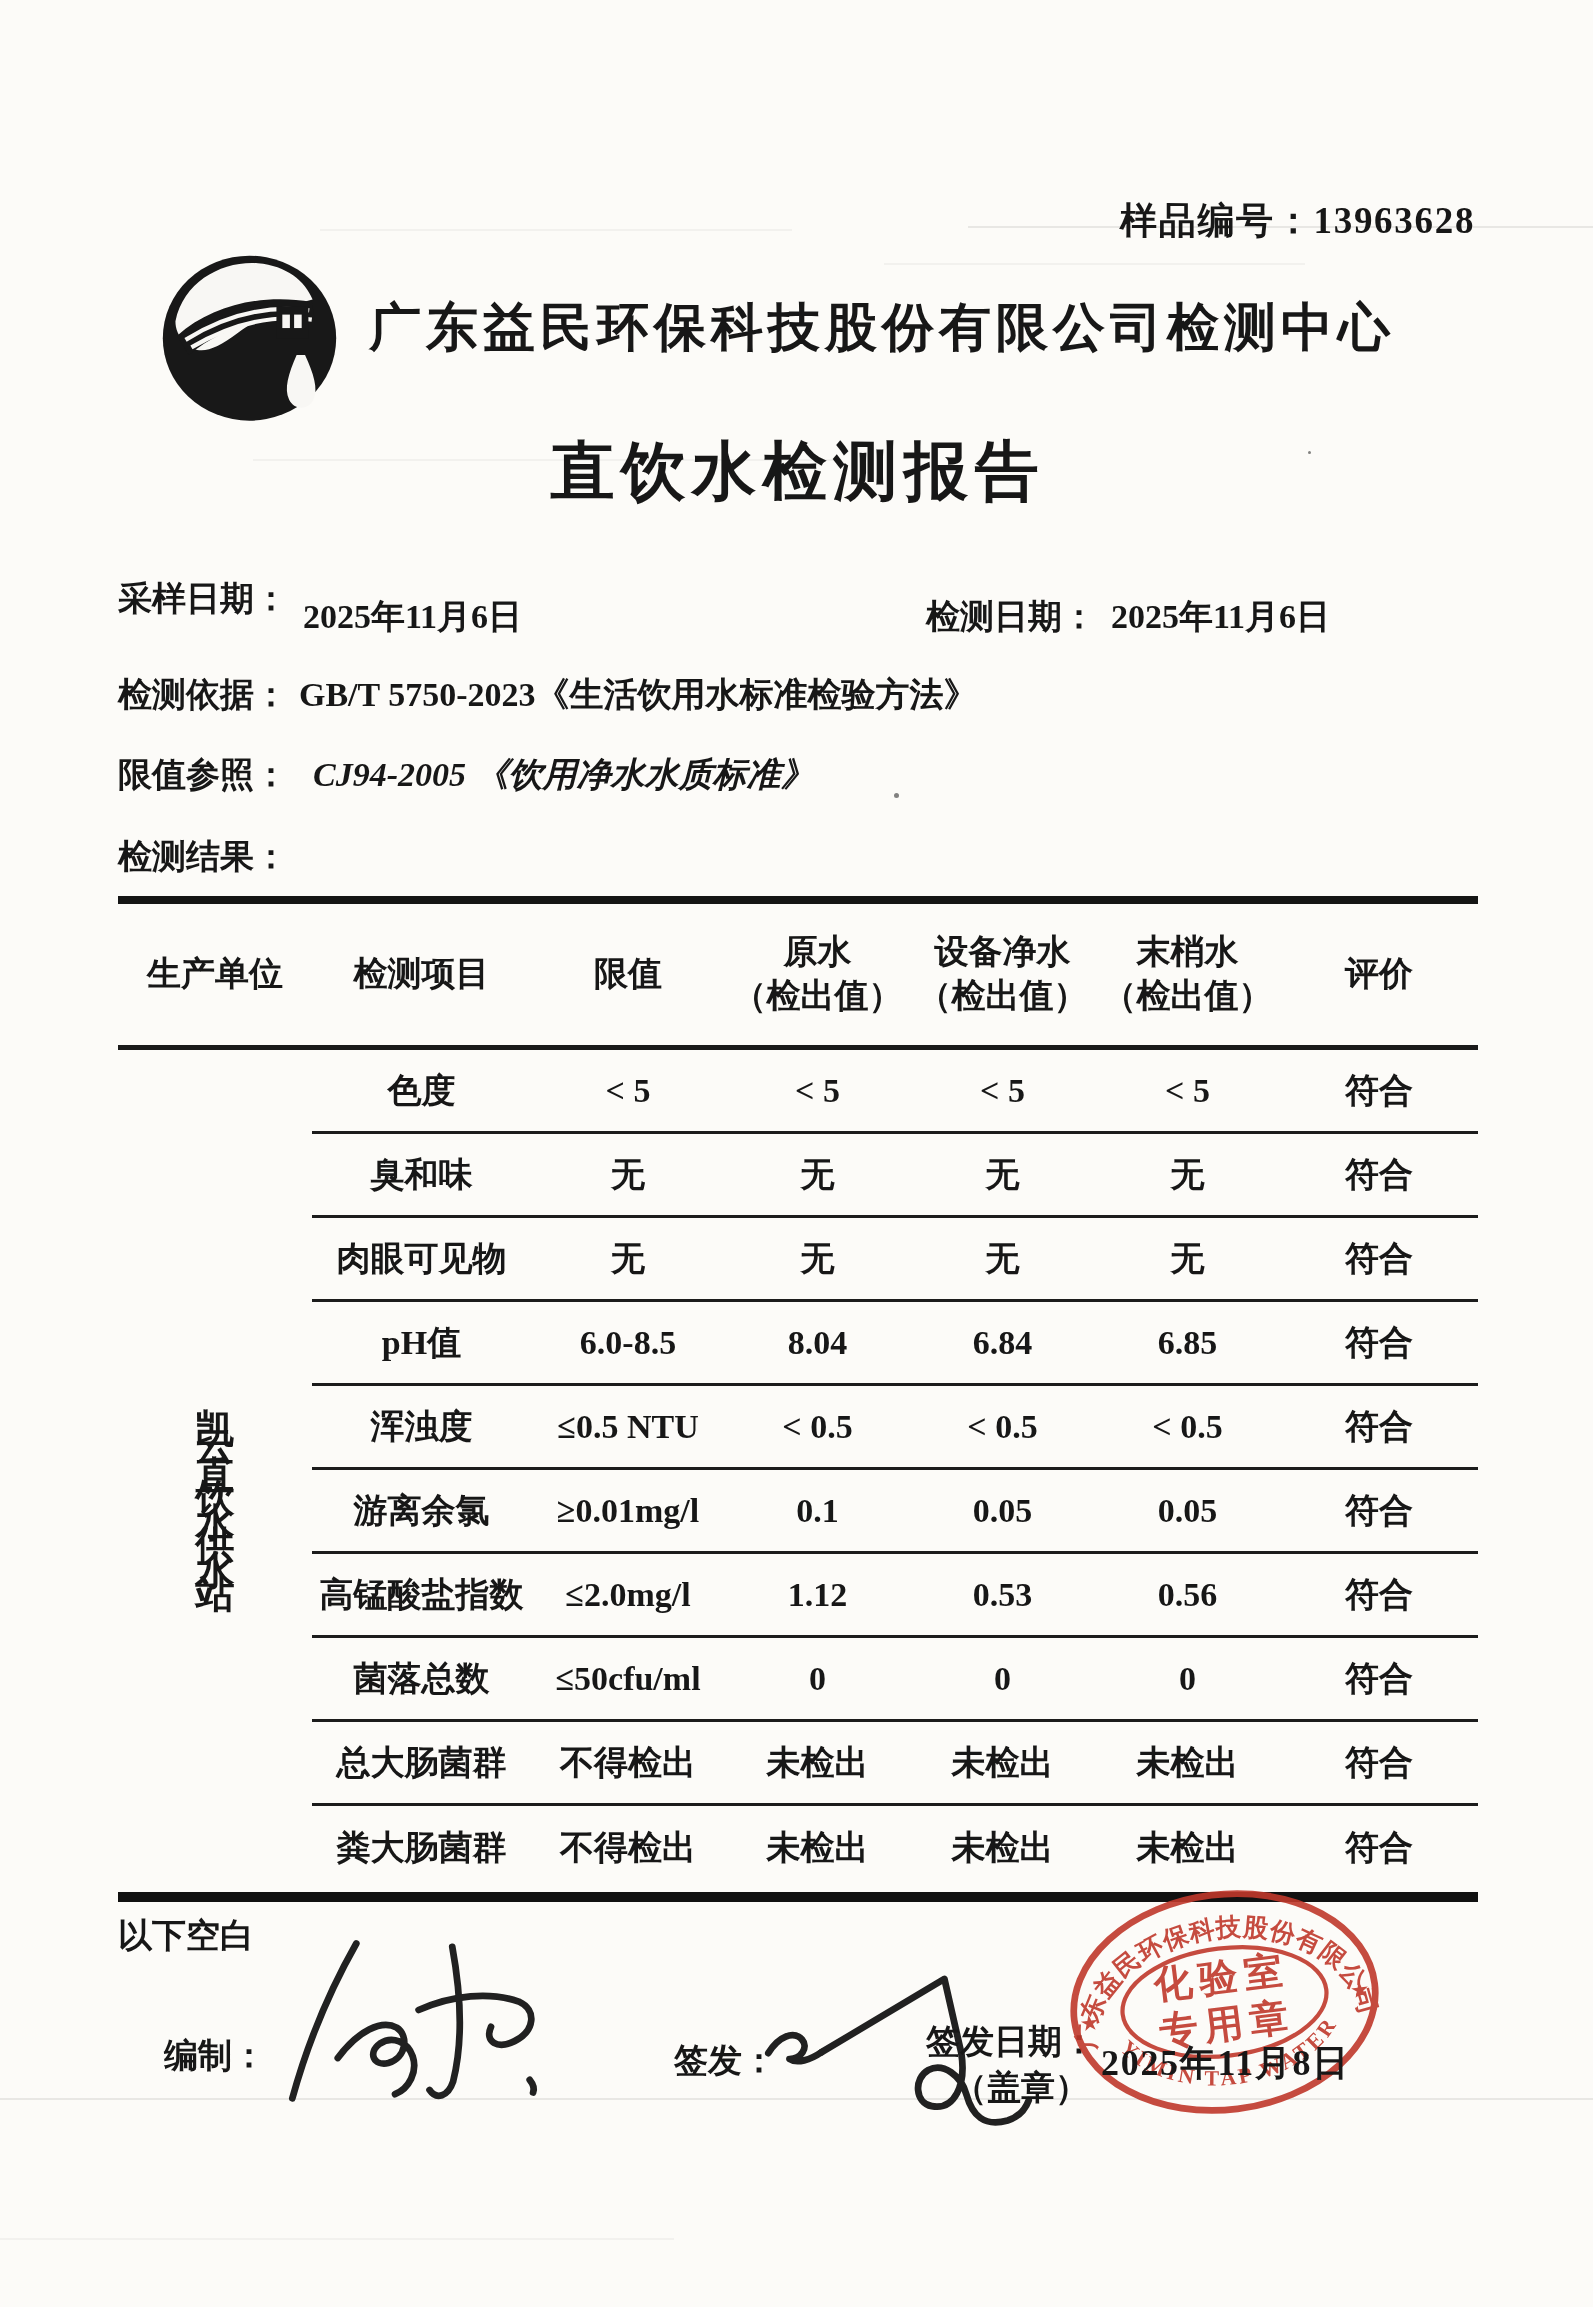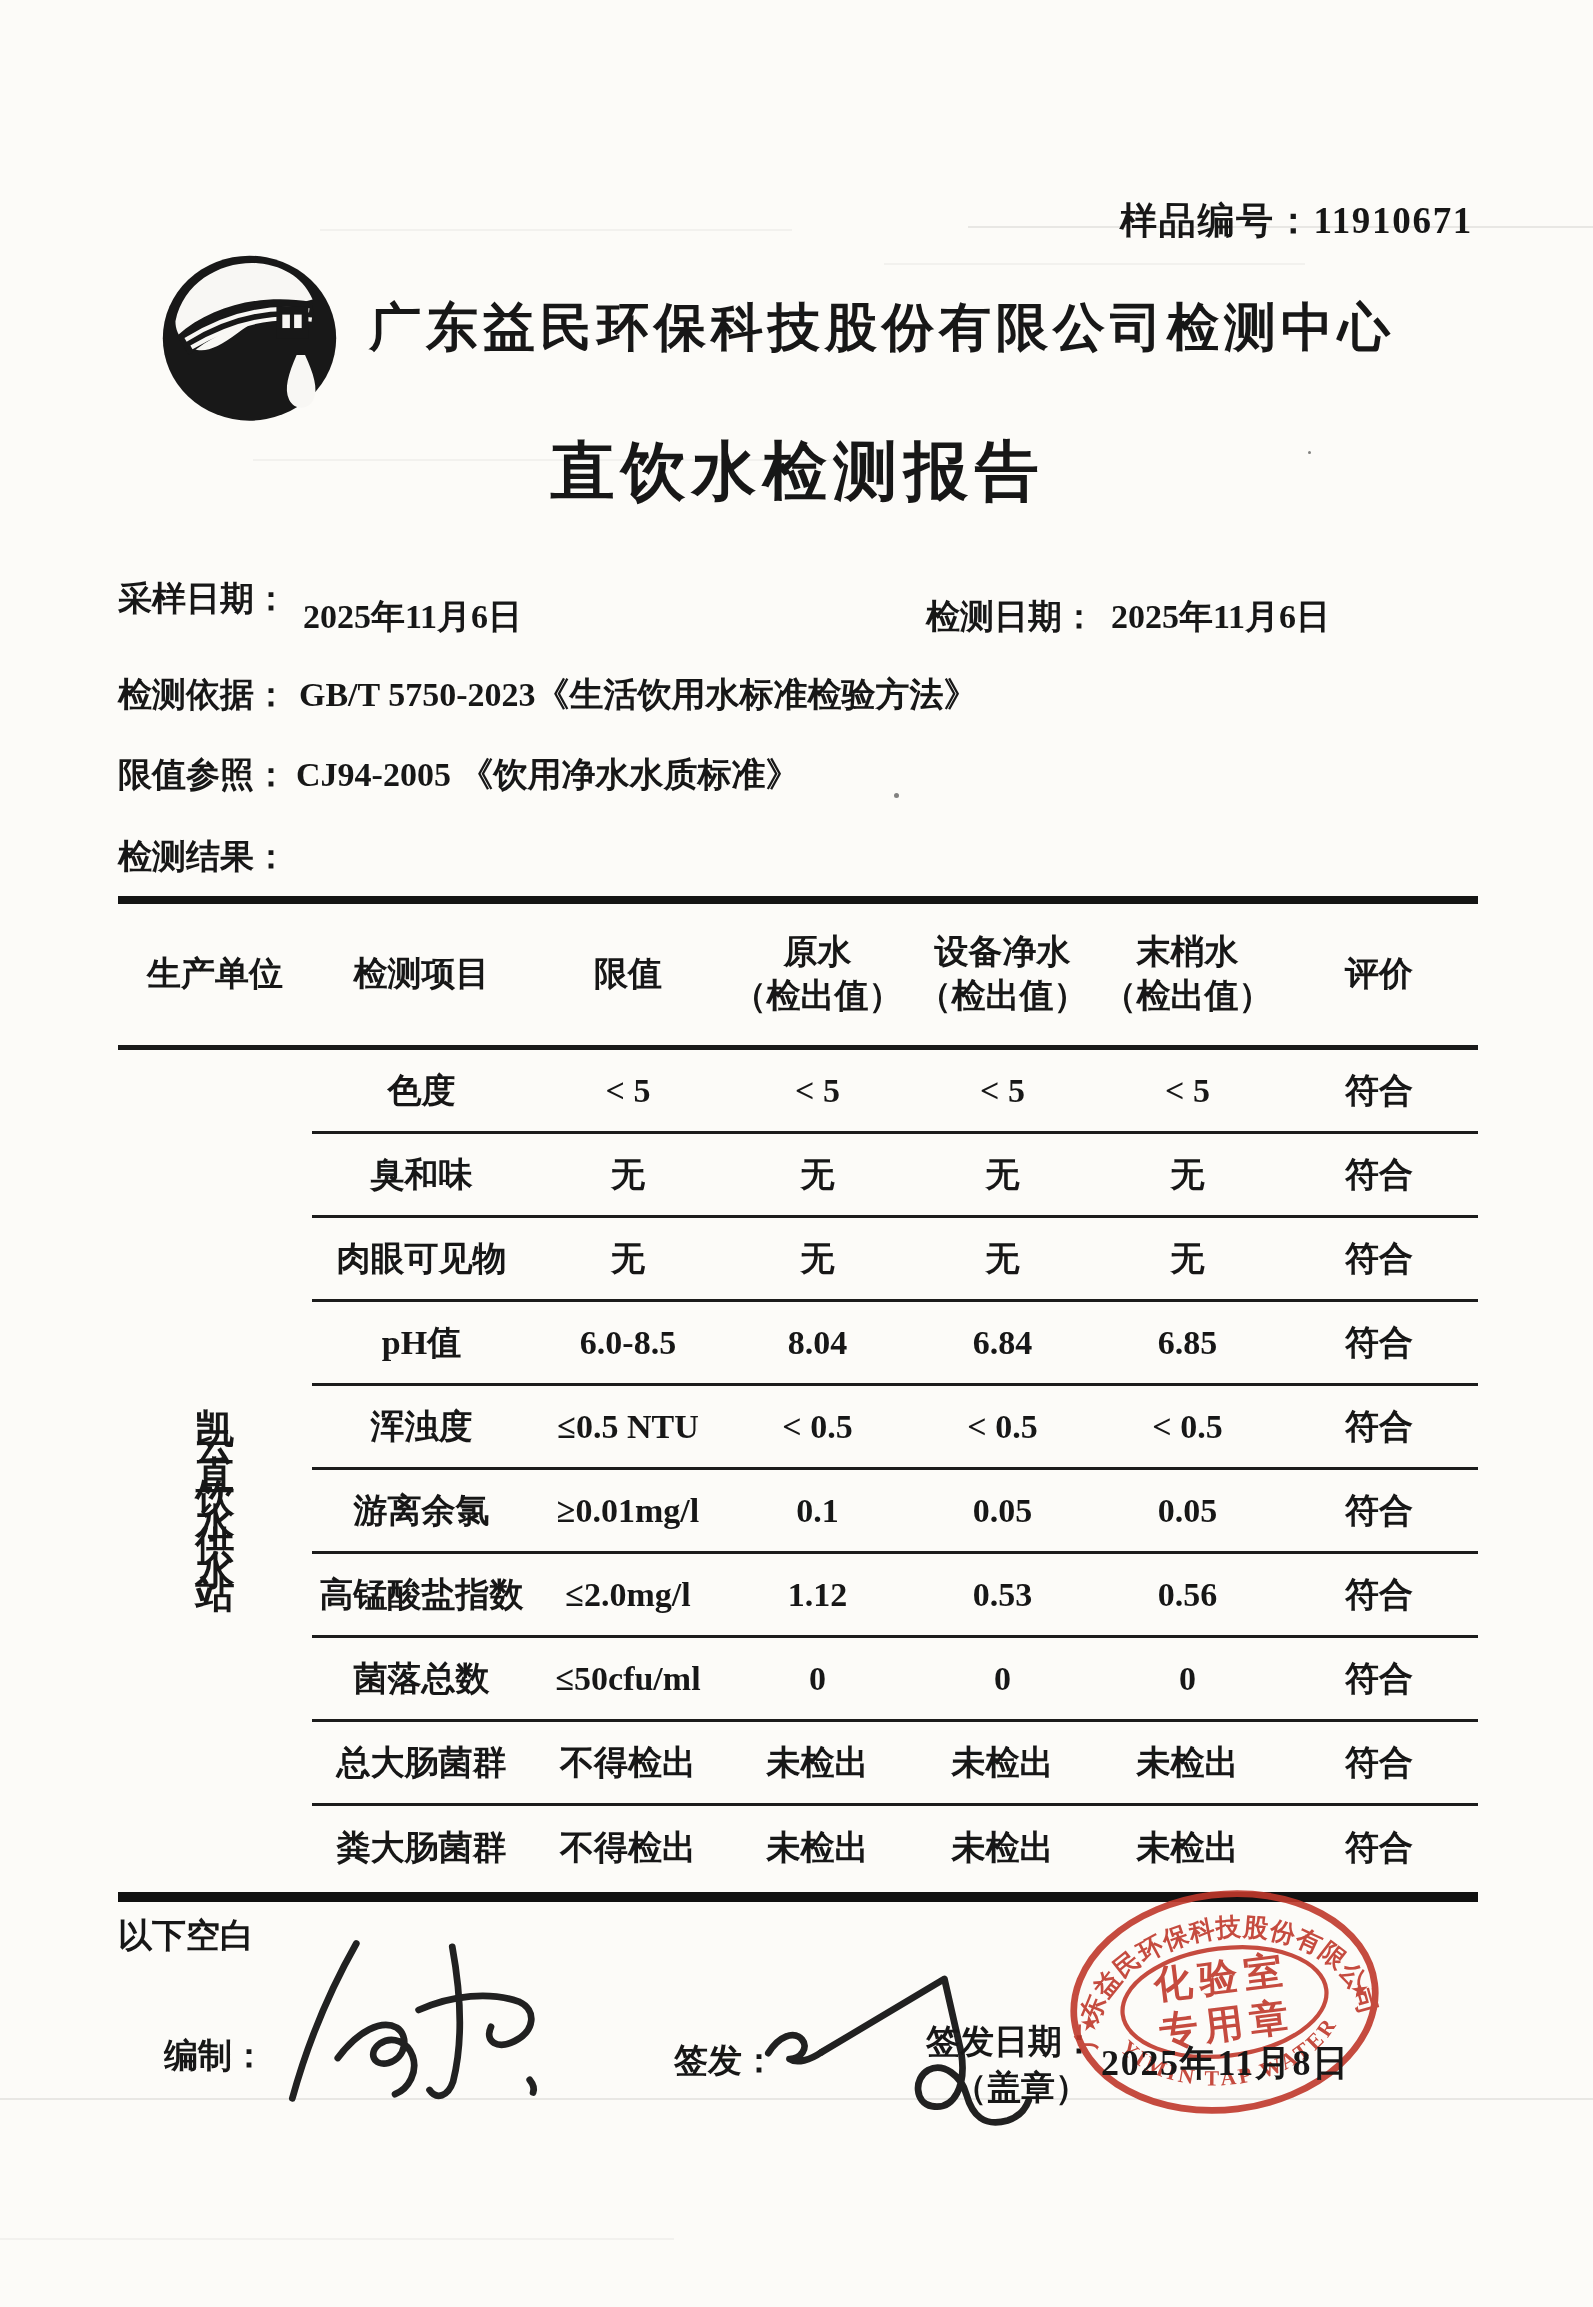--- a/index.html
+++ b/index.html
@@ -54,21 +54,21 @@
 
   <div class="scanline" style="left:968px;top:226px;width:625px;"></div>
   <div class="scanline" style="left:320px;top:229px;width:472px;opacity:.5;"></div>
   <div class="scanline" style="left:884px;top:263px;width:421px;opacity:.5;"></div>
   <div class="scanline" style="left:253px;top:459px;width:589px;opacity:.5;"></div>
   <div class="scanline" style="left:0;top:2098px;width:1593px;"></div>
   <div class="scanline" style="left:0;top:2238px;width:674px;opacity:.5;"></div>
   <div class="dot" style="left:894px;top:793px;"></div>
   <div class="dot" style="left:1308px;top:451px;width:3.4px;height:3.4px;"></div>
 
-  <div class="abs sample-no">样品编号：11910671</div>
+  <div class="abs sample-no">样品编号：13963628</div>
 
   <div class="abs" style="left:160px;top:254px;">
     <svg width="179" height="170" viewBox="0 0 212 202">
       <ellipse cx="106" cy="100" rx="103" ry="98" fill="#181818"></ellipse>
       <path d="M 18,80 C 28,32 74,8 116,11 C 150,14 172,32 181,54 C 150,62 118,74 92,94 C 62,117 44,120 30,106 C 21,97 18,89 18,80 Z" fill="#f8f7f4"></path>
       <path d="M 20,97 C 62,60 122,47 180,57 L 184,80 C 130,70 74,86 34,120 Z" fill="#181818"></path>
       <path d="M 30,102 C 82,70 132,61 177,67" stroke="#f8f7f4" stroke-width="5" fill="none"></path>
       <path d="M 37,111 C 88,81 134,72 180,78" stroke="#f8f7f4" stroke-width="5" fill="none"></path>
       <rect x="138" y="62" width="38" height="38" fill="#181818"></rect>
       <rect x="145" y="72" width="9" height="16" fill="#f8f7f4"></rect>
@@ -84,21 +84,21 @@
 
   <div class="abs info-line" style="left:118px;top:576px;">采样日期：</div>
   <div class="abs info-line" style="left:303px;top:594px;">2025年11月6日</div>
   <div class="abs info-line" style="left:926px;top:594px;">检测日期：</div>
   <div class="abs info-line" style="left:1111px;top:594px;">2025年11月6日</div>
 
   <div class="abs info-line" style="left:118px;top:672px;">检测依据：</div>
   <div class="abs info-line" style="left:299px;top:672px;">GB/T 5750-2023《生活饮用水标准检验方法》</div>
 
   <div class="abs info-line" style="left:118px;top:752px;">限值参照：</div>
-  <div class="abs info-line" style="left:296px;top:752px;">CJ94-2005 《饮用净水水质标准》</div>
+  <div class="abs info-line" style="left:313px;top:752px;font-style:italic;">CJ94-2005 《饮用净水水质标准》</div>
 
   <div class="abs info-line" style="left:118px;top:834px;">检测结果：</div>
 
   <div class="abs rtable">
     <div class="t-border-top"></div>
     <div class="thead">
       <div class="th">生产单位</div>
       <div class="th">检测项目</div>
       <div class="th">限值</div>
       <div class="th">

